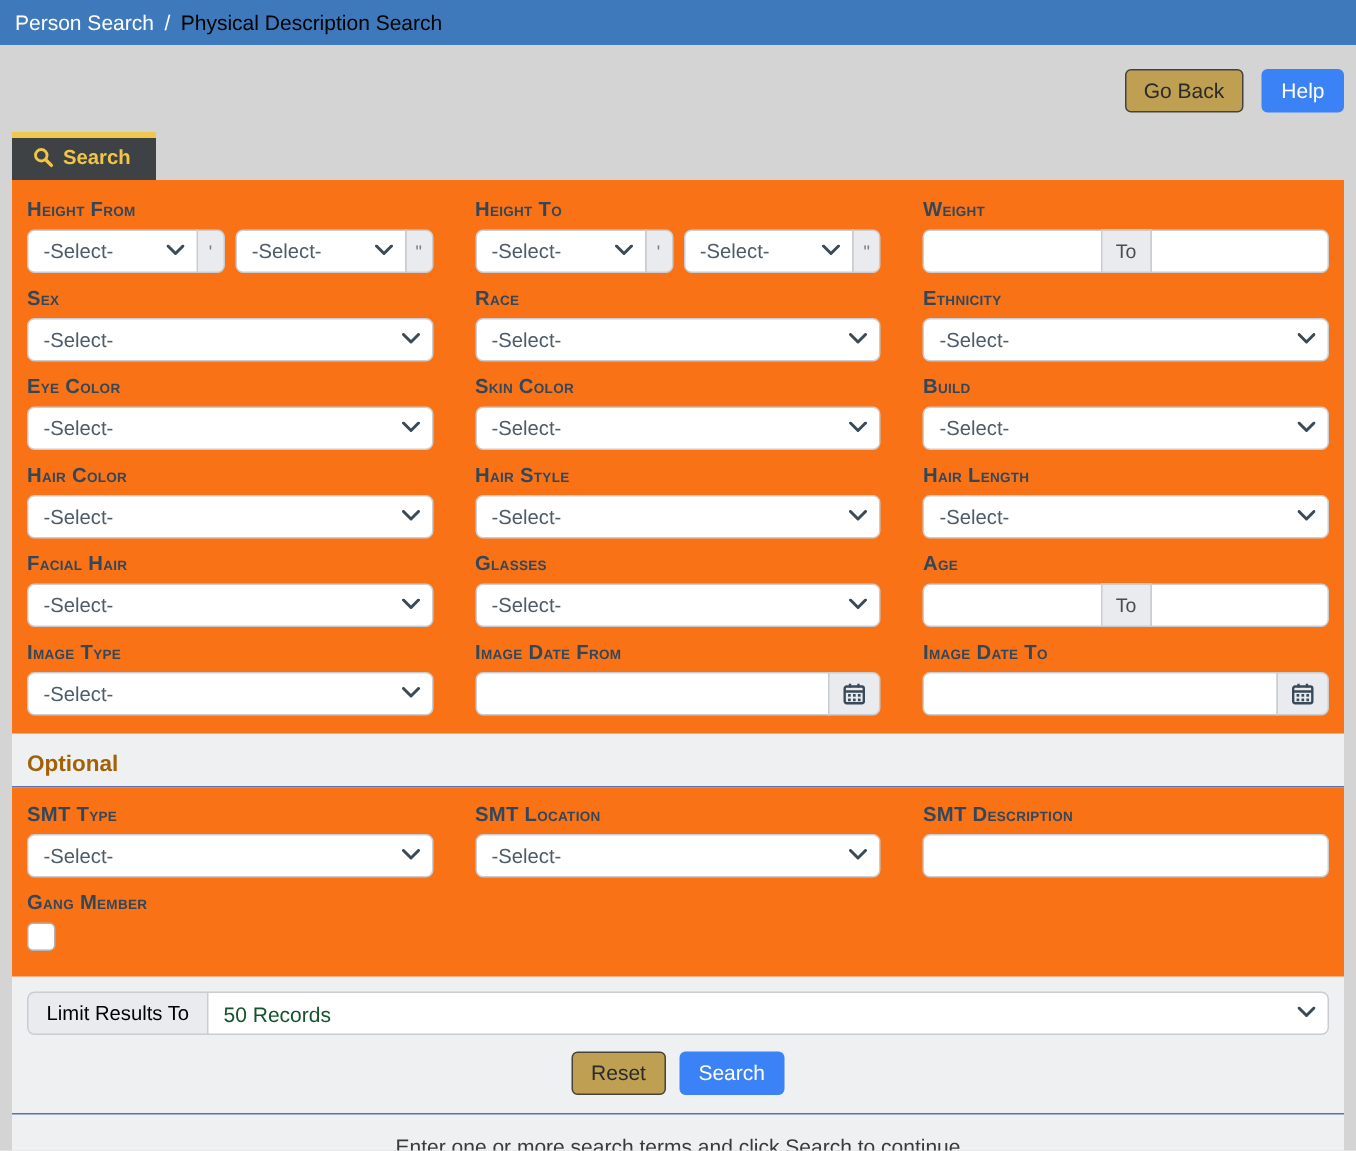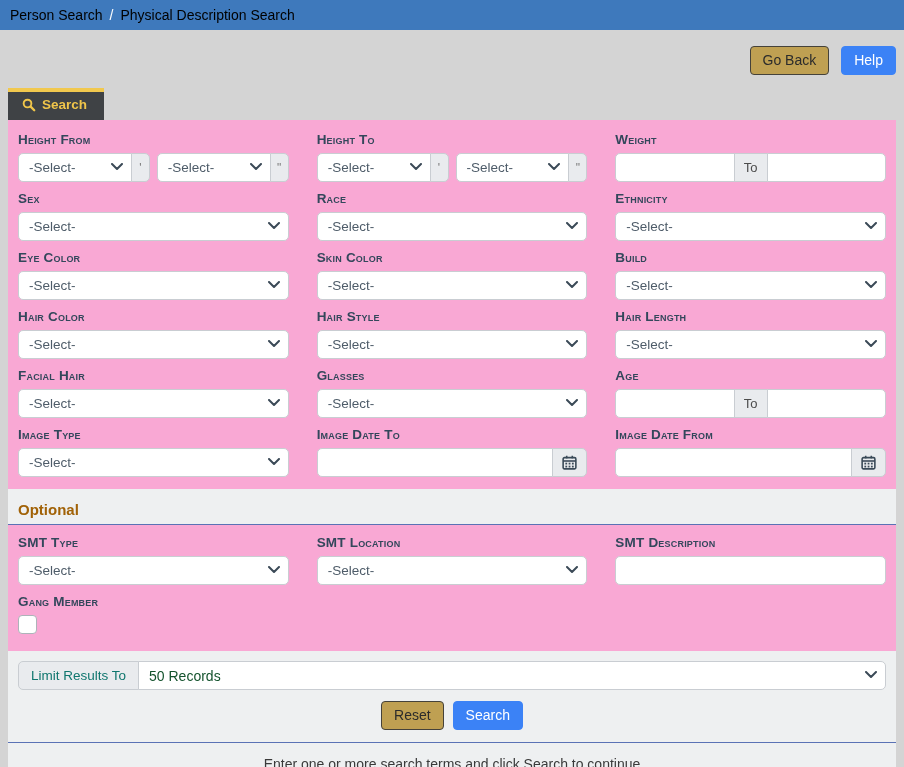--- a/index.html
+++ b/index.html
@@ -8,21 +8,21 @@
     font-family: "Liberation Sans", "DejaVu Sans", sans-serif;
     background:#d4d4d4;
     font-size:14px;
   }
   
   .topbar {
     height:30px; background:#3e79bc; color:#fff;
     display:flex; align-items:center; padding:0 10px;
     font-size:14px;
   }
-  .topbar .crumb-parent { color:#000000; text-decoration:none; cursor:pointer; }
+  .topbar .crumb-parent { color:#ffffff; text-decoration:none; cursor:pointer; }
   .topbar .crumb-sep { color:#ffffff; margin:0 7px; }
   .topbar .crumb-current { color:#000000;text-align:right; }
 
   
   .toolbar {
     display:flex; justify-content:flex-end; gap:12px;
     padding:16px 8px 13px 8px;
   }
   .btn {
     font-family:inherit; font-size:14px; line-height:1;
@@ -36,21 +36,21 @@
   .tab {
     display:inline-flex; align-items:center; gap:6px;
     background:#3f4245; color:#f0c54a; font-weight:bold; font-size:13.5px;
     border-top:4px solid #f1c84e;
     padding:5px 17px 8px 14px;
     cursor:pointer;
   }
 
   
   .container { margin:0 8px; background:#eef0f1; height:651px; }
-  .section { background:#f9a8d4; padding:12px 10px 3px 10px; }
+  .section { background:#f97316; padding:12px 10px 3px 10px; }
   .grid3 { display:grid; grid-template-columns:1fr 1fr 1fr; column-gap:28px; }
   .field { margin-bottom:9px; }
   .flabel {
     font-variant:small-caps; font-weight:bold; font-size:13.5px;
     color:#33475b; line-height:16px; margin-bottom:5px; letter-spacing:.2px;
   }
 
   
   .selwrap { position:relative; }
   .sel {
@@ -90,21 +90,21 @@
   .optional-band h2 { font-size:15px; color:#a16207; padding-bottom:6px; }
 
   .cb {
     appearance:none; -webkit-appearance:none;
     width:19px; height:19px; background:#fff;
     border:1px solid #adb3b9; border-radius:4px; cursor:pointer; display:block;
   }
 
   
   .limit-row { margin:10px 10px 0 10px; }
-  .limit-addon { font-size:13.5px; color:#0f766e; padding:0 12px; }
+  .limit-addon { font-size:13.5px; color:#000000; padding:0 12px; }
   .actions { display:flex; justify-content:center; gap:9px; margin:11px 0 12px 0; }
   .footer-divider { border-top:1px solid #5a72b5; margin-top:12px; }
   .footer-msg {
     text-align:center; color:#3a3a3a; font-size:14px; padding:13px 0;
   }
   svg { display:block; }
 </style>
 </head>
 <body>
 
@@ -349,21 +349,21 @@
         <div class="selwrap">
           <select class="sel"><option>-Select-</option></select>
           <span class="chev">
               <svg width="12" height="8" viewBox="0 0 12 8">
                 <path d="M1 1l5 5 5-5" fill="none" stroke="#3b4a57" stroke-width="2" stroke-linecap="round" stroke-linejoin="round"></path>
               </svg>
             </span>
         </div>
       </div>
       <div class="field">
-        <div class="flabel">Image Date To</div>
+        <div class="flabel">Image Date From</div>
         <div class="igroup">
           <input class="inp" type="text" style="">
           <span class="addon">
             <span>
               <svg width="15" height="15" viewBox="0 0 16 16">
                 <rect x="1.2" y="2.8" width="13.6" height="12" rx="1.4" fill="none" stroke="#3a4a58" stroke-width="1.7"></rect>
                 <line x1="1.2" y1="6.4" x2="14.8" y2="6.4" stroke="#3a4a58" stroke-width="1.7"></line>
                 <line x1="5" y1="0.8" x2="5" y2="3.6" stroke="#3a4a58" stroke-width="1.7"></line>
                 <line x1="11" y1="0.8" x2="11" y2="3.6" stroke="#3a4a58" stroke-width="1.7"></line>
                 <g fill="#3a4a58">
@@ -373,21 +373,21 @@
                   <rect x="3.6" y="11.4" width="1.9" height="1.9"></rect>
                     <rect x="7.1" y="11.4" width="1.9" height="1.9"></rect>
                     <rect x="10.6" y="11.4" width="1.9" height="1.9"></rect>
                 </g>
               </svg>
             </span>
           </span>
         </div>
       </div>
       <div class="field">
-        <div class="flabel">Image Date From</div>
+        <div class="flabel">Image Date To</div>
         <div class="igroup">
           <input class="inp" type="text" style="">
           <span class="addon">
             <span>
               <svg width="15" height="15" viewBox="0 0 16 16">
                 <rect x="1.2" y="2.8" width="13.6" height="12" rx="1.4" fill="none" stroke="#3a4a58" stroke-width="1.7"></rect>
                 <line x1="1.2" y1="6.4" x2="14.8" y2="6.4" stroke="#3a4a58" stroke-width="1.7"></line>
                 <line x1="5" y1="0.8" x2="5" y2="3.6" stroke="#3a4a58" stroke-width="1.7"></line>
                 <line x1="11" y1="0.8" x2="11" y2="3.6" stroke="#3a4a58" stroke-width="1.7"></line>
                 <g fill="#3a4a58">

